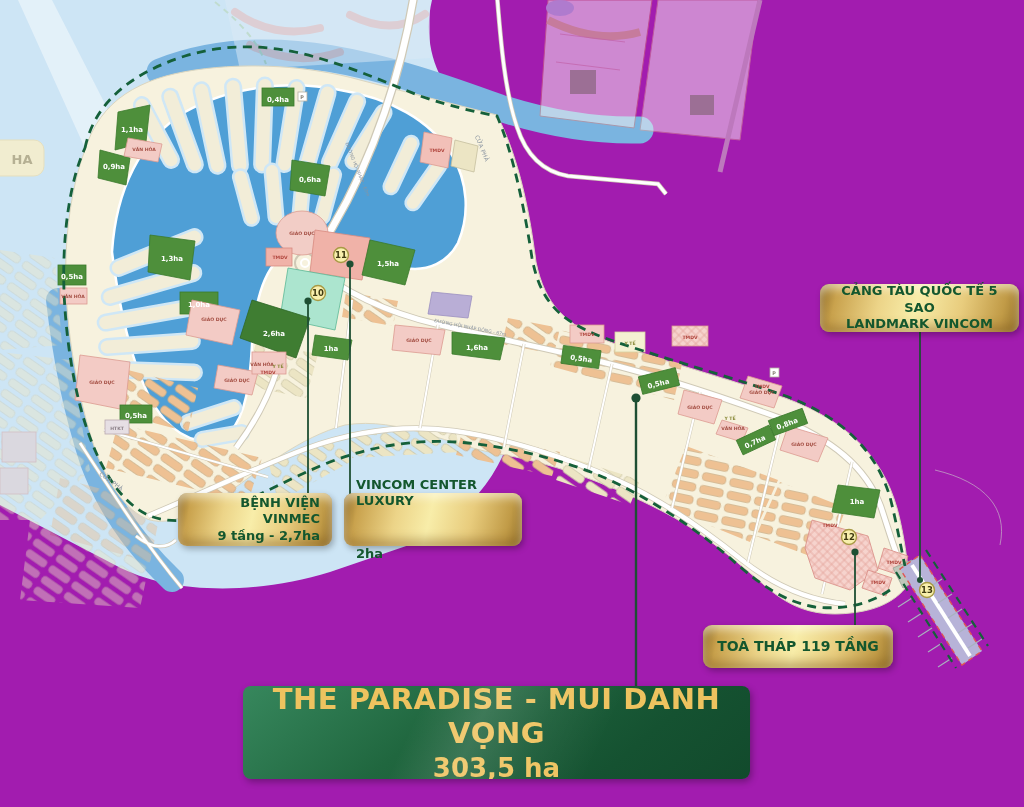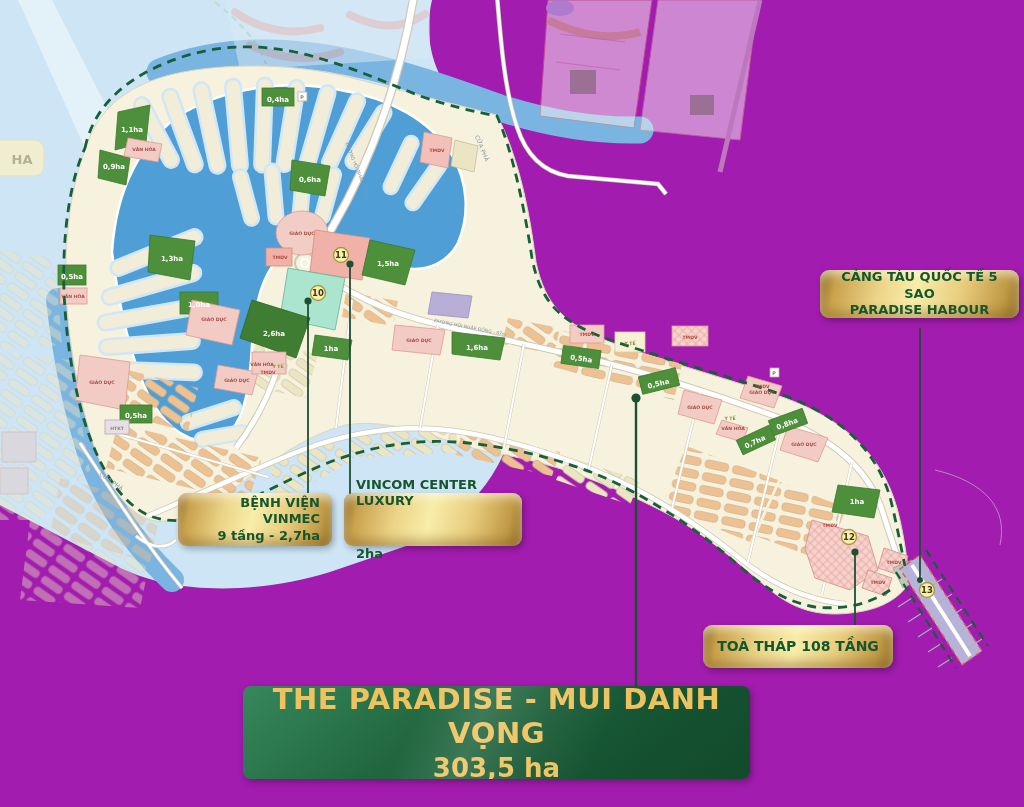--- a/index.html
+++ b/index.html
@@ -357,26 +357,26 @@
 <div class="callout align-right" style="left:178px;top:493px;width:154px;height:53px;">
   <div class="c-line">BỆNH VIỆN VINMEC</div>
   <div class="c-line">9 tầng - 2,7ha</div>
 </div>
 
 <div class="callout align-left" style="left:344px;top:493px;width:178px;height:53px;gap:36px;">
   <div class="c-line">VINCOM CENTER LUXURY</div>
   <div class="c-line">2ha</div>
 </div>
 
-<div class="callout align-center" style="left:820px;top:270px;width:199px;height:48px;">
+<div class="callout align-center" style="left:820px;top:284px;width:199px;height:48px;">
   <div class="c-line">CẢNG TÀU QUỐC TẾ 5 SAO</div>
-  <div class="c-line">PARADISE HABOUR</div>
+  <div class="c-line">LANDMARK VINCOM</div>
 </div>
 
 <div class="callout align-center" style="left:703px;top:625px;width:190px;height:43px;font-size:14px;">
-  <div class="c-line">TOÀ THÁP 108 TẦNG</div>
+  <div class="c-line">TOÀ THÁP 119 TẦNG</div>
 </div>
 
 <div class="banner">
   <div class="b1">THE PARADISE - MŨI DANH VỌNG</div>
   <div class="b2">303,5 ha</div>
 </div>
 </div>
 
 </body></html>

